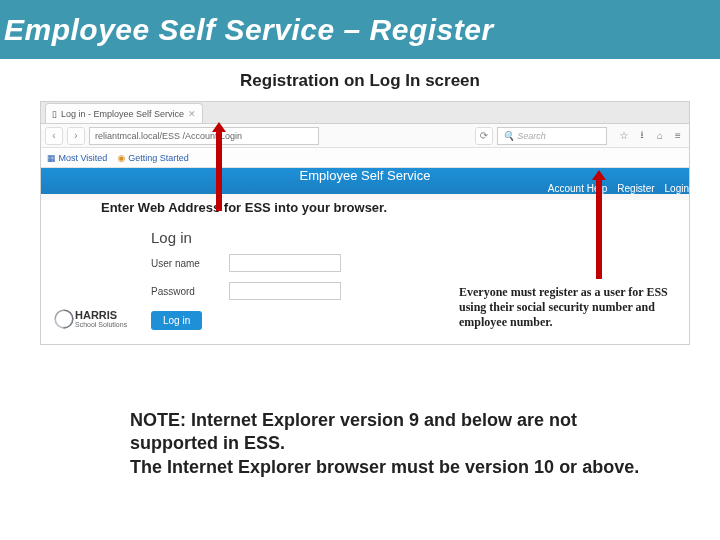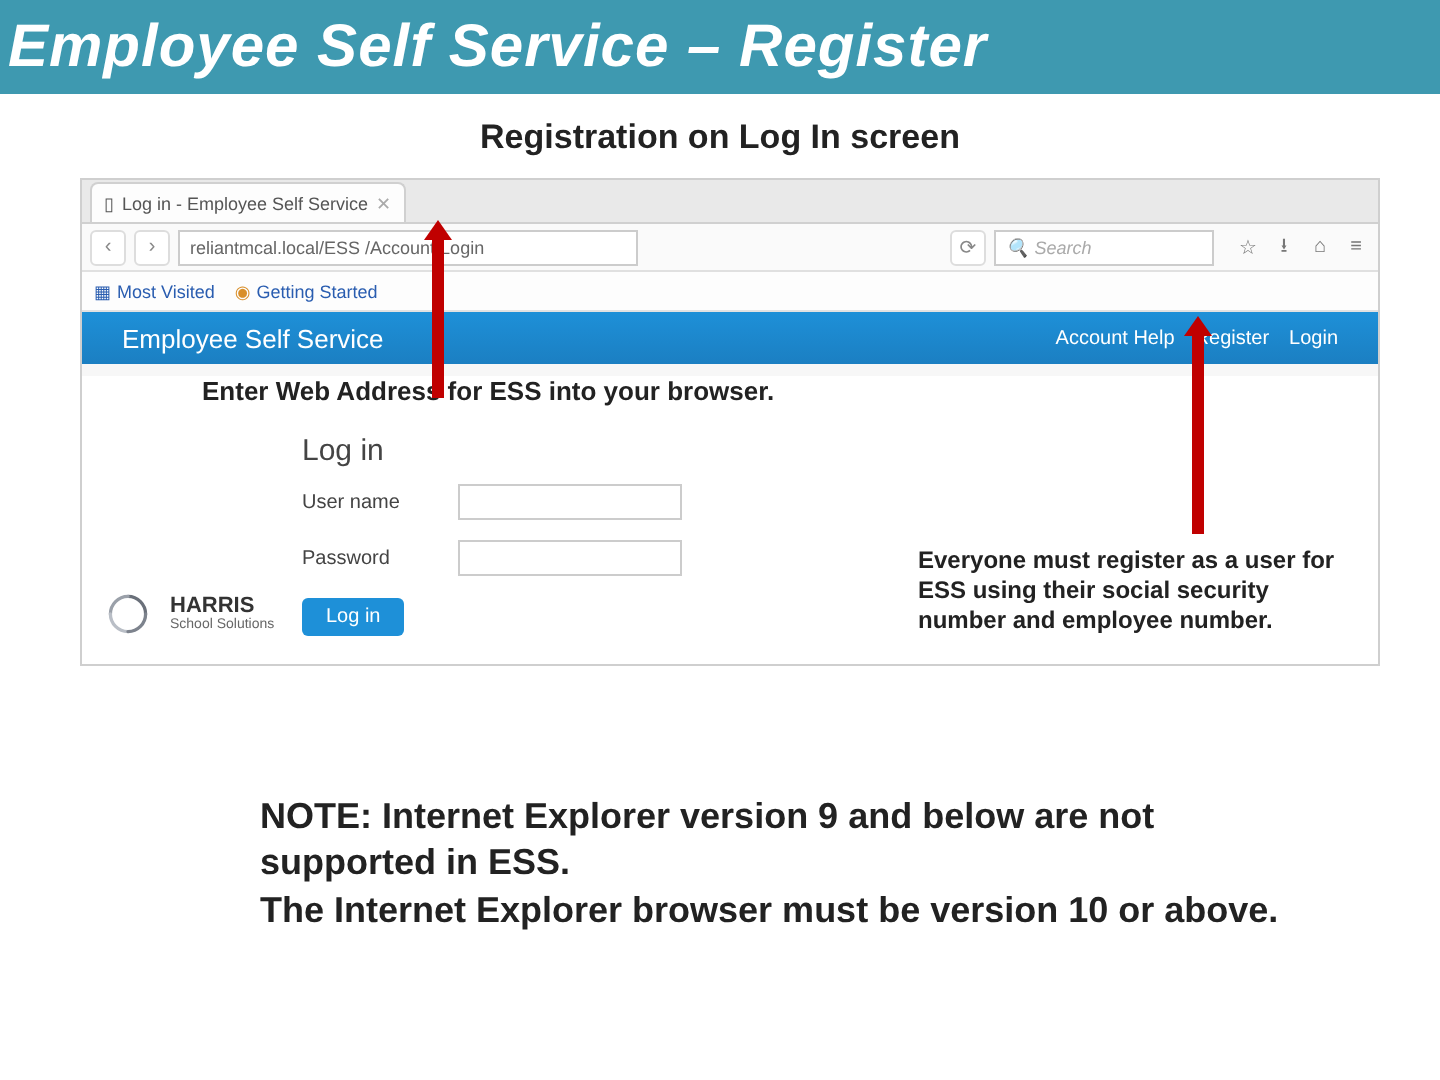--- a/index.html
+++ b/index.html
@@ -1,19 +1,19 @@
 <!DOCTYPE html>
 <html><head>
 <meta charset="utf-8">
 <style>
   * { box-sizing: border-box; margin: 0; padding: 0; }
   html, body { width: 720px; height: 540px; font-family: "Segoe UI", Tahoma, sans-serif; background: #fff; color: #222; }
   .slide-title-bar {
     background: #3e99b0;
-    height: 47px;
+    height: 59px;
     display: flex; align-items: center;
     padding: 0 4px;
   }
   .slide-title {
     color: #fff; font-size: 30px; font-style: italic; font-weight: 700;
     letter-spacing: 0.5px;
   }
   .subtitle {
     text-align: center;
     font-weight: 700;
@@ -79,22 +79,23 @@
     background:#fdfdfd;
     border-bottom:1px solid #e2e2e2;
     padding: 0 6px; gap:10px;
     font-size: 9px; color:#2a5db0;
   }
   .bookmark-row .bm { display:flex; gap:3px; align-items:center;}
   .app-bar {
     height: 26px;
     background: linear-gradient(#1e90d8, #1b7fc2);
     display: flex; align-items: center;
-    padding: 0 20px;
+    padding: 0 0;
     color:#fff;
+    flex-direction:column;
   }
   .app-bar .brand { font-size: 13px; font-weight: 400; }
   .app-bar .right-links { margin-left:auto; display:flex; gap:10px; font-size:10px;}
   .app-bar .right-links span { cursor:pointer; }
   .callout1 {
     position: relative;
     font-size: 13px;
     font-weight:700;
     margin: 6px 0 6px 60px;
   }
@@ -102,21 +103,21 @@
     display:flex;
     background:#fff;
     padding: 6px 10px 14px 10px;
     min-height: 120px;
   }
   .logo-col {
     display:flex; flex-direction:column; justify-content:flex-end;
     width: 100px; padding-left: 2px;
   }
   .logo {
-    display:flex; align-items:center; gap:10px;
+    display:flex; align-items:center; gap:0;
     font-size: 11px; font-weight:700; color:#333;
   }
   .logo .swirl {
     width: 22px; height: 22px;
   }
   .logo .swirl svg { width:22px; height:22px; }
   .logo .txt { line-height: 1.05; }
   .logo .txt small { display:block; font-weight:400; font-size:7px; color:#666;}
   .form-col {
     width: 190px;
@@ -140,20 +141,21 @@
   }
   .right-callout {
     flex:1;
     display:flex; align-items:flex-end; justify-content:flex-end;
     padding-left:20px;
   }
   .right-callout .blk {
     font-size: 12px; font-weight:700;
     max-width: 220px;
     line-height: 1.25;
+    font-family: Liberation Serif, serif;
   }
   
   .arrow {
     position:absolute;
     width: 6px;
     background: #c00000;
   }
   .arrow::before {
     content:"";
     position:absolute;

